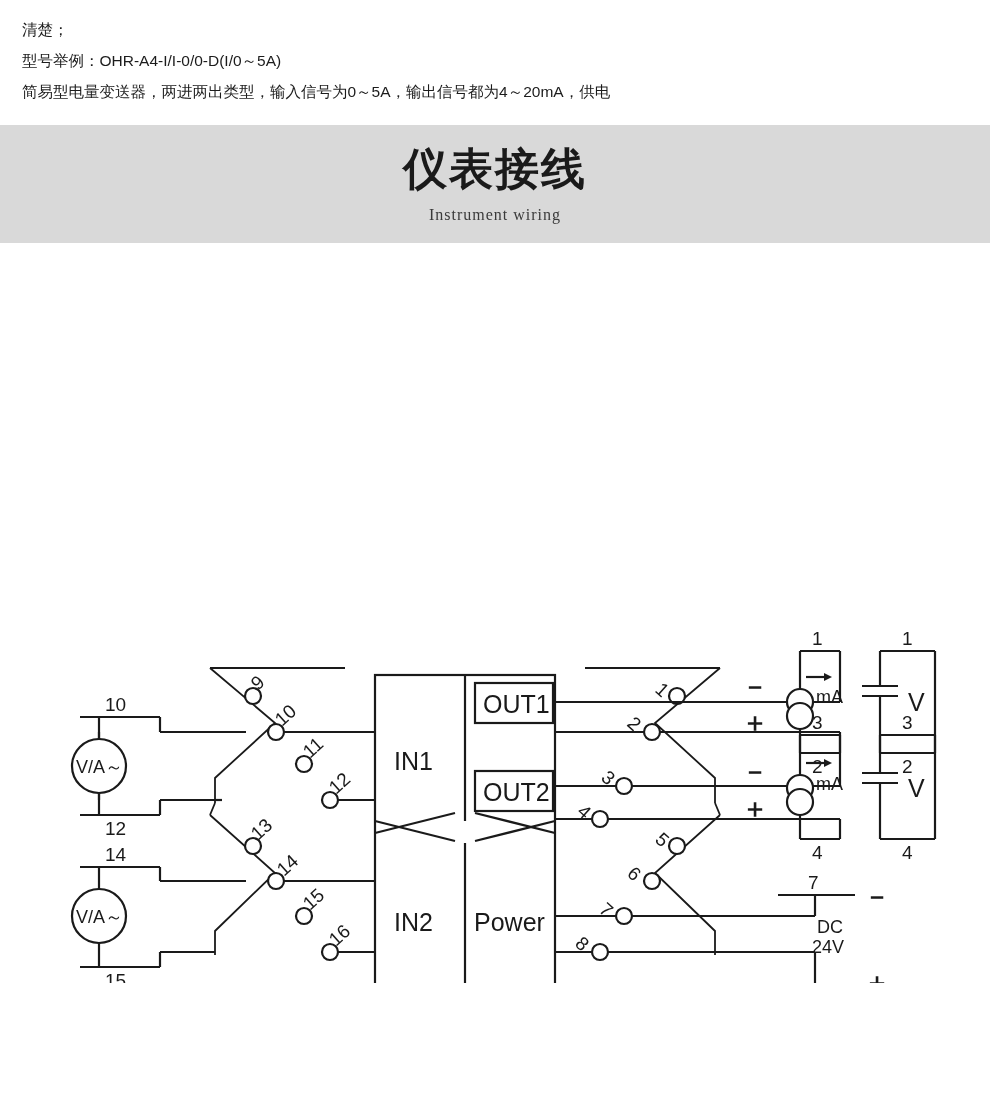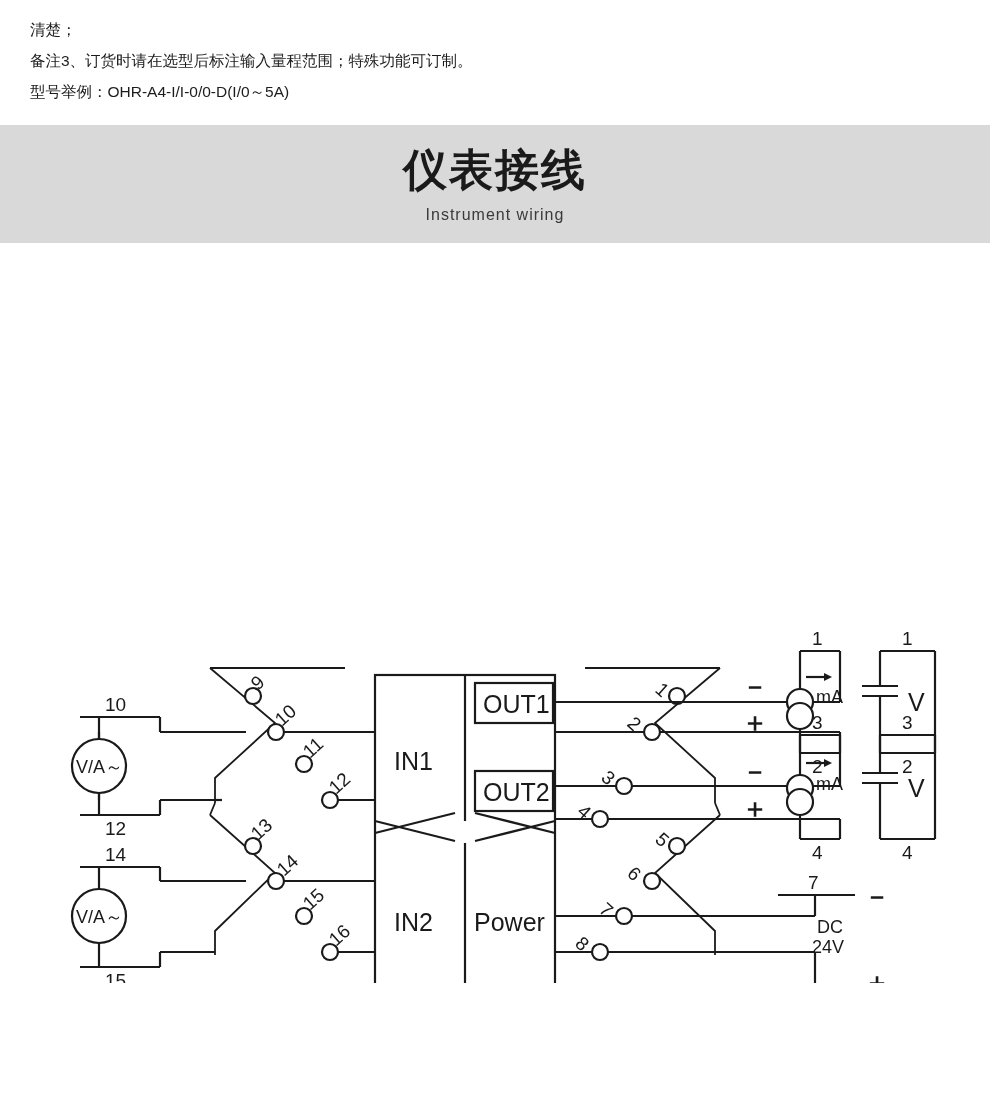--- a/index.html
+++ b/index.html
@@ -3,30 +3,30 @@
 <meta charset="utf-8">
 <style>
   html,body{margin:0;padding:0;}
   body{
     width:990px;height:1108px;background:#ffffff;
     font-family:"Liberation Sans","DejaVu Sans",sans-serif;
     color:#1a1a1a;overflow:hidden;position:relative;
   }
   
   .top-text{
-    padding:14px 22px 18px 30px;
+    padding:14px 22px 18px 22px;
     font-size:15.5px;
     line-height:31px;
     color:#1c1c1c;
   }
   .top-text p{margin:0;white-space:nowrap;}
   
   .banner{
     height:118px;background:#d9d9d9;
-    display:flex;flex-direction:column;align-items:center;justify-content:center;
+    display:flex;flex-direction:column;align-items:center;justify-content:center;font-family:Liberation Serif, serif;
   }
   .banner-title{
     font-size:44px;font-weight:bold;color:#1a1a1a;letter-spacing:2px;
     line-height:50px;
   }
   .banner-sub{
     font-size:16px;color:#3a3a3a;letter-spacing:1px;margin-top:11px;
   }
   
   .diagram-wrap{
@@ -40,22 +40,22 @@
   .t-num{font-size:19px;}
   .t-lbl{font-size:25px;}
   .t-small{font-size:18px;}
   .t-sign{font-size:26px;font-weight:bold;}
 </style>
 </head>
 <body>
 
 <div class="top-text">
   <p>清楚；</p>
-  <p>备注3、订货时请在选型后标注输入量程范围；特殊功能可订制。</p>
   <p>型号举例：OHR-A4-I/I-0/0-D(I/0～5A)</p>
+  <p>简易型电量变送器，两进两出类型，输入信号为0～5A，输出信号都为4～20mA，供电</p>
 </div>
 
 <div class="banner">
   <div class="banner-title">仪表接线</div>
   <div class="banner-sub">Instrument wiring</div>
 </div>
 
 <div class="diagram-wrap">
 <svg width="990" height="740" viewBox="0 0 990 740" xmlns="http://www.w3.org/2000/svg">
 

